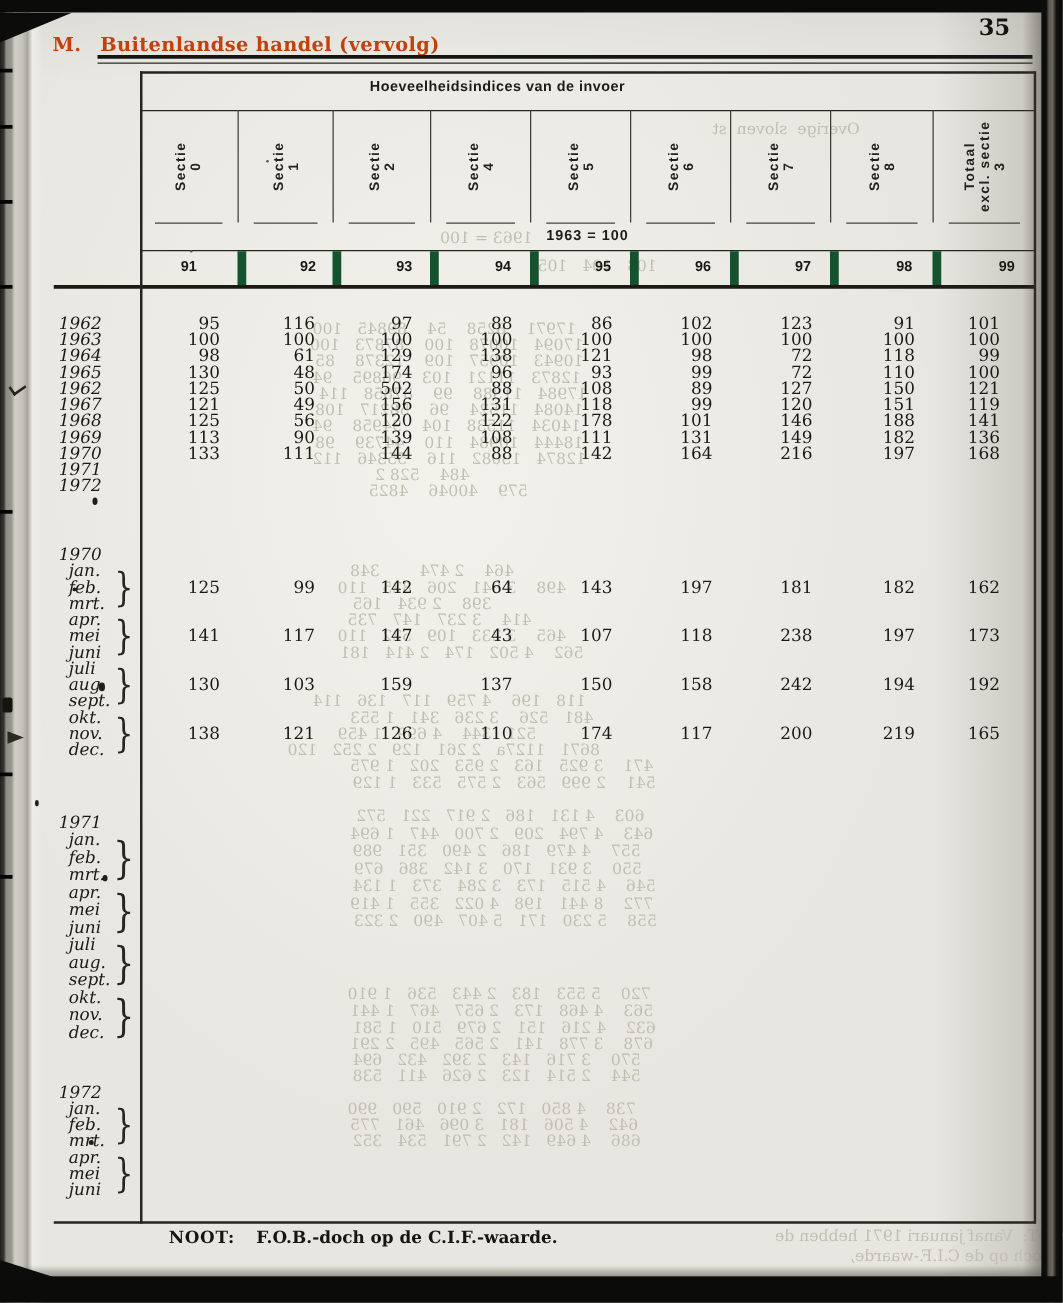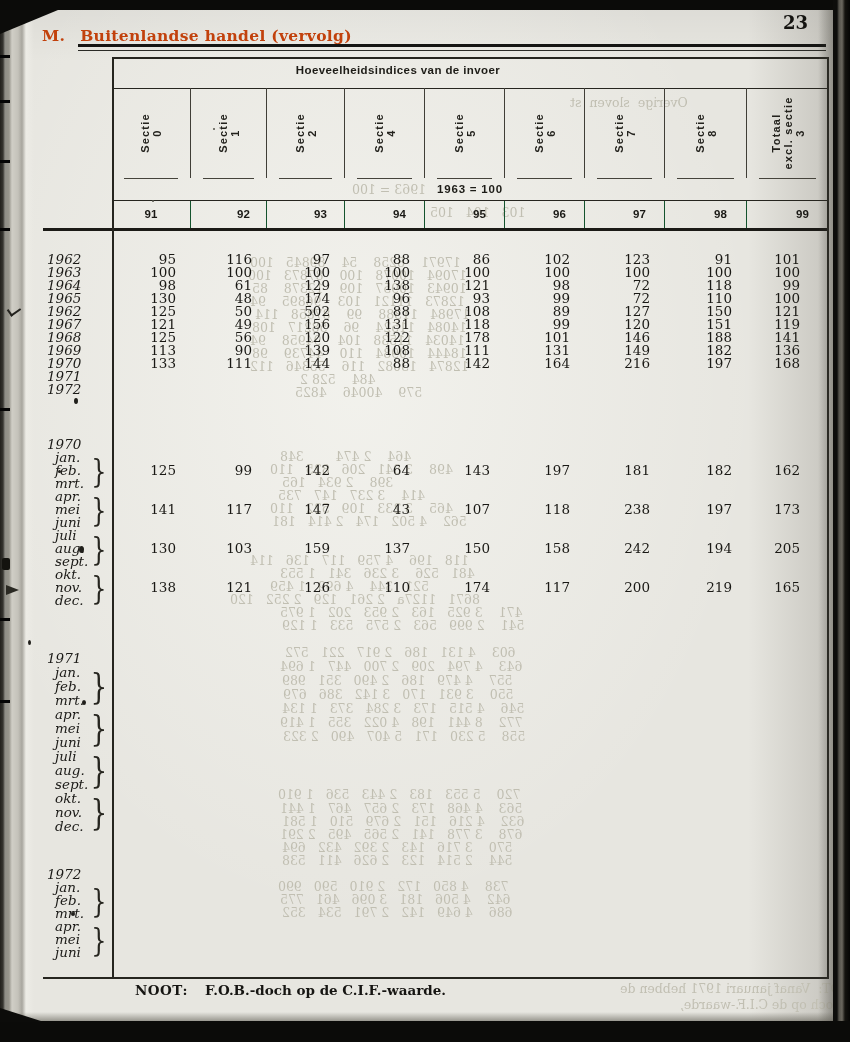--- a/index.html
+++ b/index.html
@@ -67,21 +67,21 @@
      font-family:"Liberation Sans",sans-serif;font-weight:700;font-size:11px;
      letter-spacing:1.2px;line-height:12px;text-align:center;white-space:nowrap;color:#23221d;}
   .underl{position:absolute;left:12px;right:12px;bottom:-1px;height:1px;background:#45433b;}
   .base-note{position:absolute;left:74px;top:126px;width:716px;text-align:center;
      font-family:"Liberation Sans",sans-serif;font-weight:700;font-size:11.5px;
      letter-spacing:.8px;color:#1d1c17;}
   .colnums{position:absolute;left:74px;top:144px;width:716px;height:27px;display:grid;
      grid-template-columns:78px 76px 78px 80px 80px 80px 80px 82px 82px;}
   .cncell{text-align:center;line-height:26px;font-family:"Liberation Sans",sans-serif;
      font-weight:700;font-size:11.5px;color:#1a1915;}
-  .cncell.bl{border-left:1px solid #14532d;padding-left:30px;}
+  .cncell.bl{border-left:7px solid #14532d;padding-left:30px;}
   
   .tbody{position:absolute;left:0;top:196px;width:790px;}
   .arow,.mgroup{display:grid;grid-template-columns:74px 78px 76px 78px 80px 80px 80px 80px 82px 82px;}
   .arow{height:13px;}
   .ylabel{padding-left:9px;font-style:italic;font-size:13.5px;line-height:13px;color:#1b1a17;}
   .num{text-align:right;padding-right:14px;font-size:13.5px;line-height:13px;color:#191814;}
   .num.last{padding-right:28px;}
   .msec{position:relative;}
   .yhead{height:14px;padding-left:9px;font-style:italic;font-size:13.5px;line-height:14px;color:#1b1a17;}
   .mgroup{position:relative;}
@@ -145,21 +145,21 @@
         <div class="bleed" style="left: 280px; top: 893px;">642    4 506   181   3 096   461   775</div>
         <div class="bleed" style="left: 282px; top: 906px;">686    4 649   142   2 791   534   352</div>
         <div class="bleed" style="left: 620px; top: 982px;">NOOT:  Vanaf januari 1971 hebben de</div>
         <div class="bleed" style="left: 680px; top: 998px;">F.O.B.-doch op de C.I.F.-waarde,</div>
       </div>
 
     <div class="content">
       <div class="page-header">
         <span class="sec-label">M.</span><span>Buitenlandse handel (vervolg)</span>
       </div>
-      <div class="page-number">23</div>
+      <div class="page-number">35</div>
       <div class="rule-thick"></div>
       <div class="rule-thin"></div>
 
       <div class="table-abs">
         <div class="hline l-top"></div>
         <div class="tbl-title">Hoeveelheidsindices van de invoer</div>
         <div class="hline l-title"></div>
         <div class="colheads">
             <div class="chcell">
               <div class="rot">
@@ -414,21 +414,21 @@
                 <div class="mlabel" style="grid-area: 3 / 1; line-height: 13px;">sept.</div>
                 <div class="brace" style="font-size: 30px;">}</div>
                 <div class="num" style="grid-area: 2 / 2; line-height: 13px;">130</div>
                 <div class="num" style="grid-area: 2 / 3; line-height: 13px;">103</div>
                 <div class="num" style="grid-area: 2 / 4; line-height: 13px;">159</div>
                 <div class="num" style="grid-area: 2 / 5; line-height: 13px;">137</div>
                 <div class="num" style="grid-area: 2 / 6; line-height: 13px;">150</div>
                 <div class="num" style="grid-area: 2 / 7; line-height: 13px;">158</div>
                 <div class="num" style="grid-area: 2 / 8; line-height: 13px;">242</div>
                 <div class="num" style="grid-area: 2 / 9; line-height: 13px;">194</div>
-                <div class="num last" style="grid-area: 2 / 10; line-height: 13px;">205</div>
+                <div class="num last" style="grid-area: 2 / 10; line-height: 13px;">192</div>
               </div>
               <div class="mgroup" style="grid-template-rows: repeat(3, 13px);">
                 <div class="mlabel" style="grid-area: 1 / 1; line-height: 13px;">okt.</div>
                 <div class="mlabel" style="grid-area: 2 / 1; line-height: 13px;">nov.</div>
                 <div class="mlabel" style="grid-area: 3 / 1; line-height: 13px;">dec.</div>
                 <div class="brace" style="font-size: 30px;">}</div>
                 <div class="num" style="grid-area: 2 / 2; line-height: 13px;">138</div>
                 <div class="num" style="grid-area: 2 / 3; line-height: 13px;">121</div>
                 <div class="num" style="grid-area: 2 / 4; line-height: 13px;">126</div>
                 <div class="num" style="grid-area: 2 / 5; line-height: 13px;">110</div>

